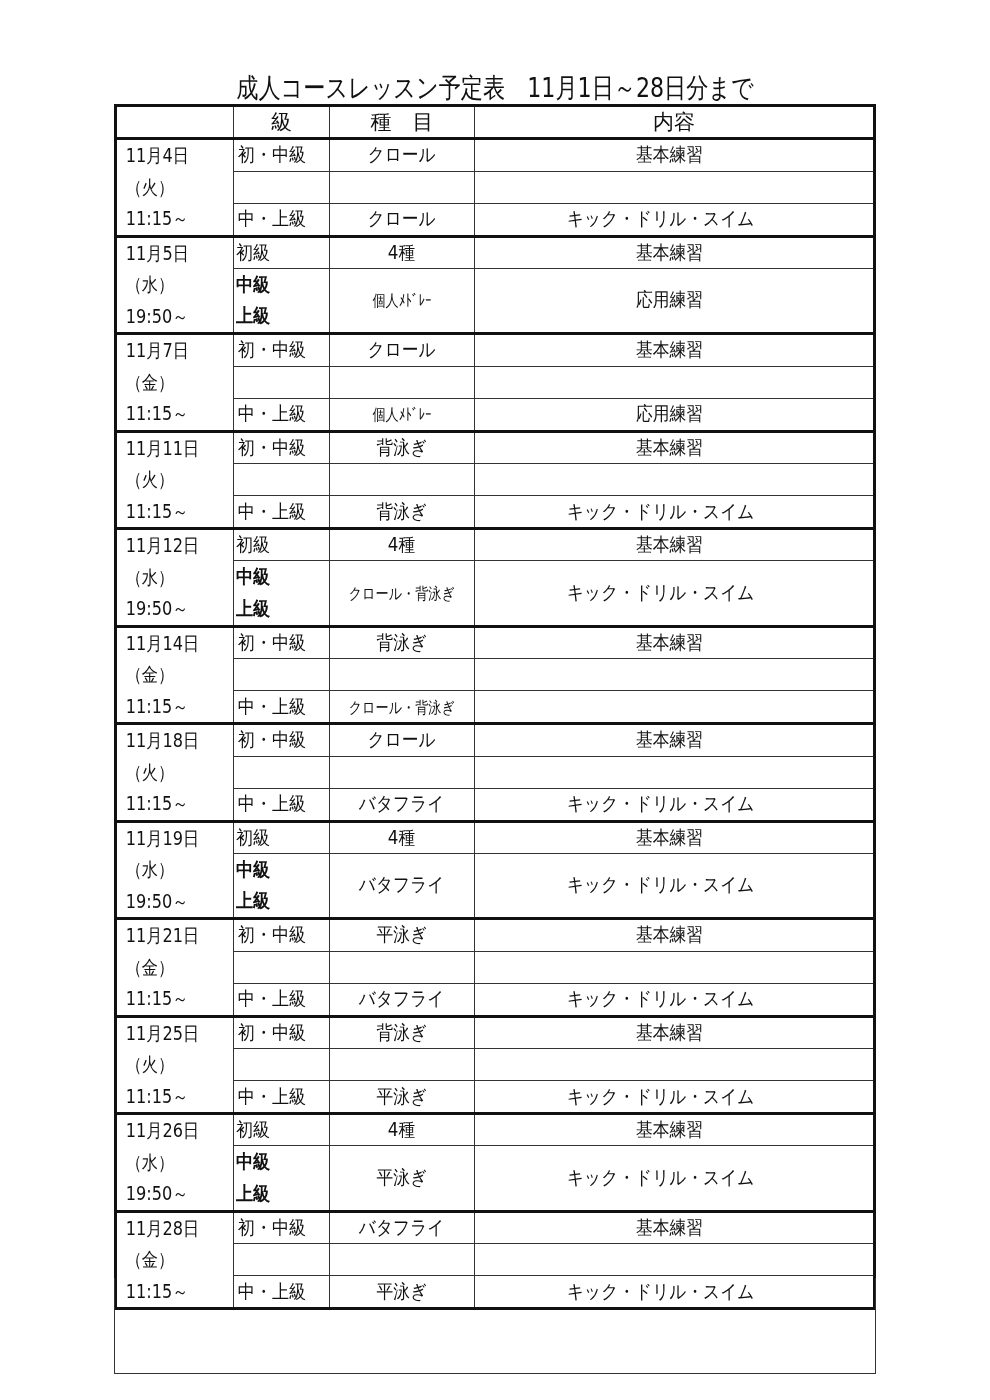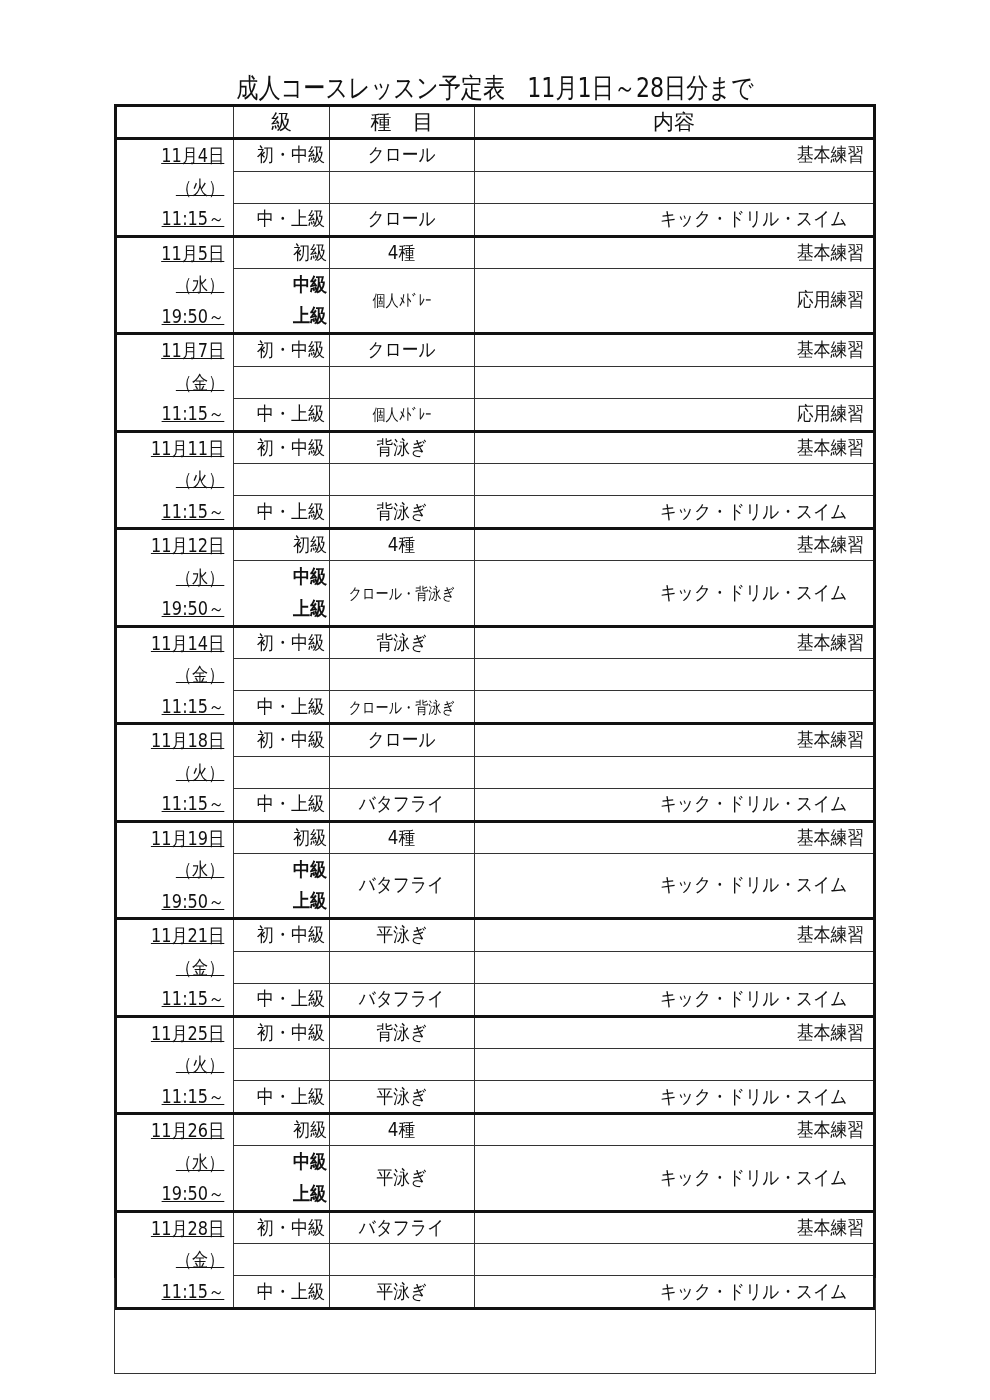--- a/index.html
+++ b/index.html
@@ -6,29 +6,29 @@
   body { width:990px; height:1400px; position:relative; font-family:"DejaVu Sans", sans-serif; color:#111; overflow:hidden; }
   .title { position:absolute; left:0; width:990px; top:70px; text-align:center; font-size:27px; letter-spacing:0px; transform:scaleX(0.82); transform-origin:center; line-height:36px; }
   table.sched { position:absolute; left:114px; top:104px; width:762px; border-collapse:collapse; table-layout:fixed; border:3px solid #111; }
   table.sched td, table.sched th { border:1.5px solid #333; padding:0; font-weight:normal; vertical-align:middle; }
   table.sched th { height:30px; font-size:21px; text-align:center; }
   .col-date { width:118px; }
   .col-level { width:96px; }
   .col-event { width:145px; }
   tr.sub td { height:30px; }
   tr.grp-first td { border-top:3px solid #111; }
-  td.date { text-align:right; font-size:19px; line-height:31.5px; border-right:2px solid #111;text-decoration:underline; }
+  td.date { text-align:left; font-size:19px; line-height:31.5px; border-right:2px solid #111; }
   td.date span { display:block; transform:scaleX(0.85); }
-  td.level { text-align:right; font-size:19px; }
+  td.level { text-align:left; font-size:19px; }
   td.level span { display:inline-block; transform:scaleX(0.9); }
   td.level.two { line-height:31.5px;font-weight:bold; }
   td.event { text-align:center; font-size:19px; font-weight:bold; }
   td.event span { display:inline-block; transform:scaleX(0.88); }
   td.event.small span { font-size:16px; transform:scaleX(0.82); }
-  td.content { text-align:right; font-size:19px; padding-left:4px; }
+  td.content { text-align:center; font-size:19px; padding-left:4px; }
   td.content span { display:inline-block; transform:scaleX(0.88); transform-origin:left center; }
   .notes { position:absolute; left:114px; top:1278px; width:760px; height:95px; border:1.5px solid #333; border-top:none; }
 </style>
 </head>
 <body>
 
 <div class="title">成人コースレッスン予定表　11月1日～28日分まで</div>
 
 <table class="sched">
   <colgroup>

